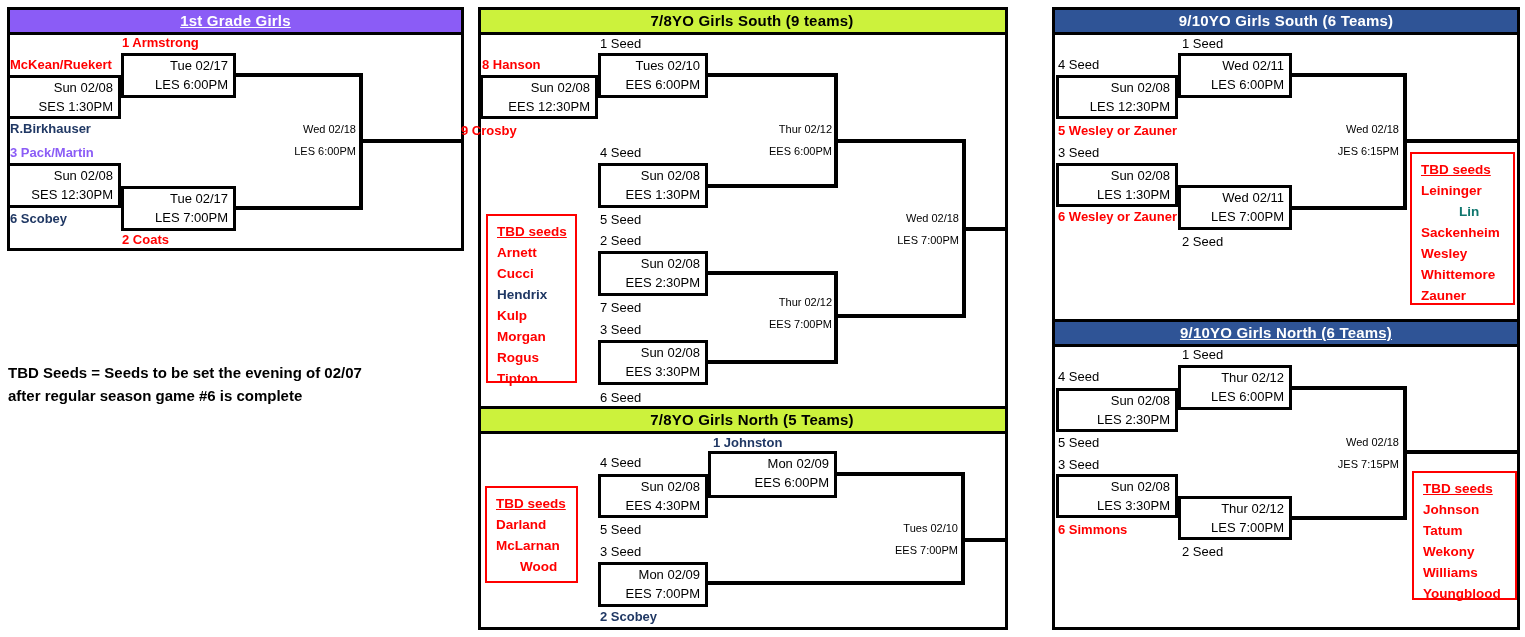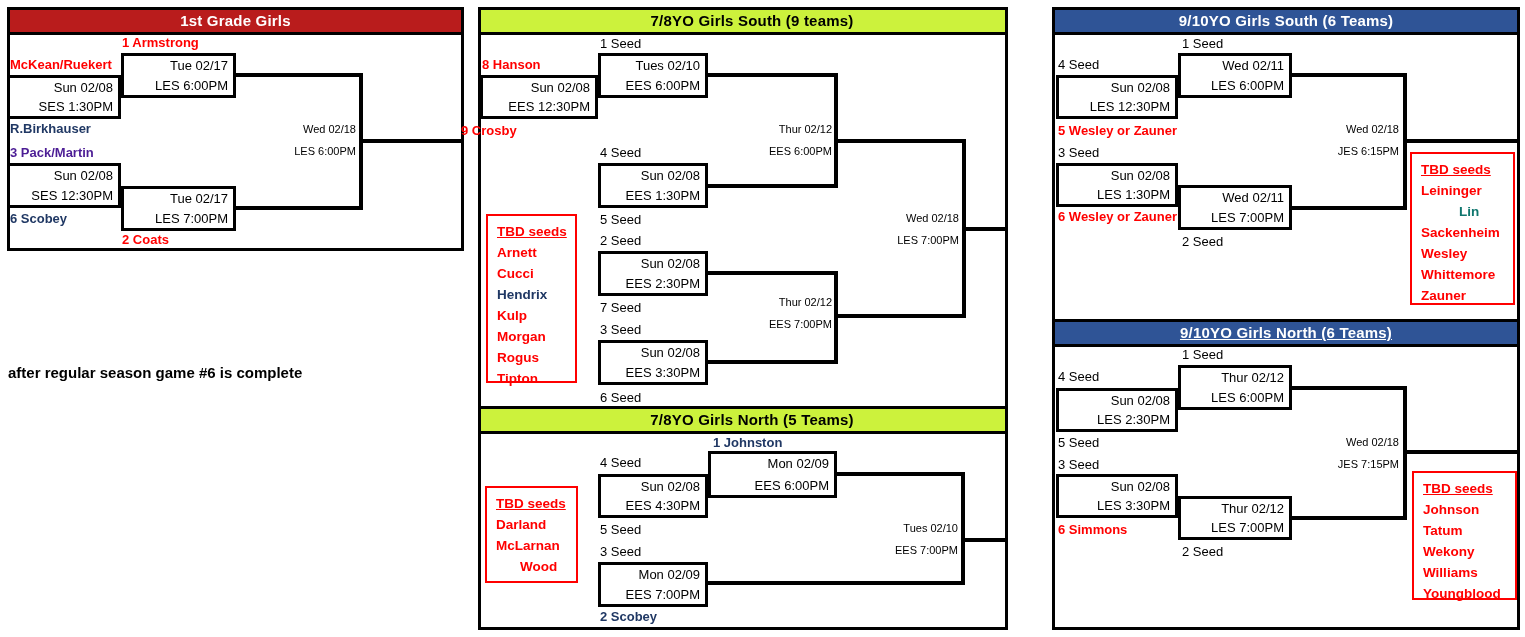--- a/index.html
+++ b/index.html
@@ -12,46 +12,46 @@
     position:absolute;box-sizing:border-box;height:25px;
     border-bottom:3px solid #000;
     font-weight:bold;font-size:15px;line-height:22px;text-align:center;
     letter-spacing:.2px;
   }
   .hdr.mid{height:28px;border-top:3px solid #000;line-height:22px;}
   .hdr-light{color:#ffffff;}
   .hdr-dark{color:#000000;padding-left:18px;}
   .gbox{
     position:absolute;box-sizing:border-box;border:3px solid #000;background:#fff;
-    display:flex;flex-direction:column;justify-content:space-between;
+    display:flex;flex-direction:column;justify-content:flex-start;
   }
   .gl{font-size:13px;line-height:19px;text-align:right;padding-right:5px;white-space:nowrap;}
   .ftxt{position:absolute;text-align:right;font-size:11px;line-height:22px;white-space:nowrap;}
   .lbl{position:absolute;font-size:13px;line-height:15px;white-space:nowrap;}
   .teamlbl{font-weight:bold;}
   .clip{overflow:hidden;width:119px;}
   .hl{position:absolute;height:4px;background:#000;}
   .vl{position:absolute;width:4px;background:#000;}
   .tbdbox{position:absolute;box-sizing:border-box;border:2px solid #ff0000;background:#fff;padding:5px 0 0 9px;}
   .tbdhead{font-weight:bold;font-size:13.5px;line-height:21px;text-decoration:underline;white-space:nowrap;}
   .tbdname{font-weight:bold;font-size:13.5px;line-height:21px;white-space:nowrap;}
   .note{position:absolute;font-weight:bold;font-size:15px;line-height:23px;color:#000;}
 </style>
 </head>
 <body>
 
 <div class="canvas">
 
   <div class="outer" style="left:7px;top:7px;width:457px;height:244px;"></div>
-  <div class="hdr hdr-light" style="left: 10px; top: 10px; width: 451px; background-color: #b91c1c;">1st Grade Girls</div>
+  <div class="hdr hdr-light" style="left: 10px; top: 10px; width: 451px; background-color: #8b5cf6; text-decoration: underline;">1st Grade Girls</div>
 
   <div class="lbl teamlbl" style="left: 122px; top: 35px; color: rgb(255, 0, 0);">1 Armstrong</div>
   <div class="lbl teamlbl" style="left: 10px; top: 57px; color: rgb(255, 0, 0);">McKean/Ruekert</div>
   <div class="lbl teamlbl" style="left: 10px; top: 121px; color: rgb(32, 56, 100);">R.Birkhauser</div>
-  <div class="lbl teamlbl" style="left: 10px; top: 145px; color: #4c1d95;">3 Pack/Martin</div>
+  <div class="lbl teamlbl" style="left: 10px; top: 145px; color: #8b5cf6;">3 Pack/Martin</div>
   <div class="lbl teamlbl" style="left: 10px; top: 211px; color: rgb(32, 56, 100);">6 Scobey</div>
   <div class="lbl teamlbl" style="left: 122px; top: 232px; color: rgb(255, 0, 0);">2 Coats</div>
 
   <div class="gbox" style="left:7px;top:75px;width:114px;height:44px;">
     <div class="gl">Sun 02/08</div>
     <div class="gl">SES 1:30PM</div>
   </div>
   <div class="gbox" style="left:7px;top:163px;width:114px;height:45px;">
     <div class="gl">Sun 02/08</div>
     <div class="gl">SES 12:30PM</div>
@@ -68,20 +68,21 @@
   <div class="hl" style="left:236px;top:73px;width:127px;"></div>
   <div class="hl" style="left:236px;top:206px;width:127px;"></div>
   <div class="vl" style="left:359px;top:73px;height:137px;"></div>
   <div class="hl" style="left:359px;top:139px;width:102px;"></div>
   <div class="ftxt" style="left:238px;top:118px;width:118px;">
     <div>Wed 02/18</div>
     <div>LES 6:00PM</div>
   </div>
 
   <div class="note" style="left:8px;top:361px;">
+    <div>TBD Seeds = Seeds to be set the evening of 02/07</div>
     <div>after regular season game #6 is complete</div>
   </div>
 
   <div class="outer" style="left:478px;top:7px;width:530px;height:623px;"></div>
   <div class="hdr hdr-dark" style="left: 481px; top: 10px; width: 524px; background-color: rgb(204, 242, 60);">7/8YO Girls South (9 teams)</div>
 
   <div class="lbl" style="left:600px;top:36px;">1 Seed</div>
   <div class="lbl teamlbl" style="left: 482px; top: 57px; color: rgb(255, 0, 0);">8 Hanson</div>
   <div class="lbl teamlbl" style="left: 461px; top: 123px; color: rgb(255, 0, 0);">9 Crosby</div>
   <div class="lbl" style="left:600px;top:145px;">4 Seed</div>

